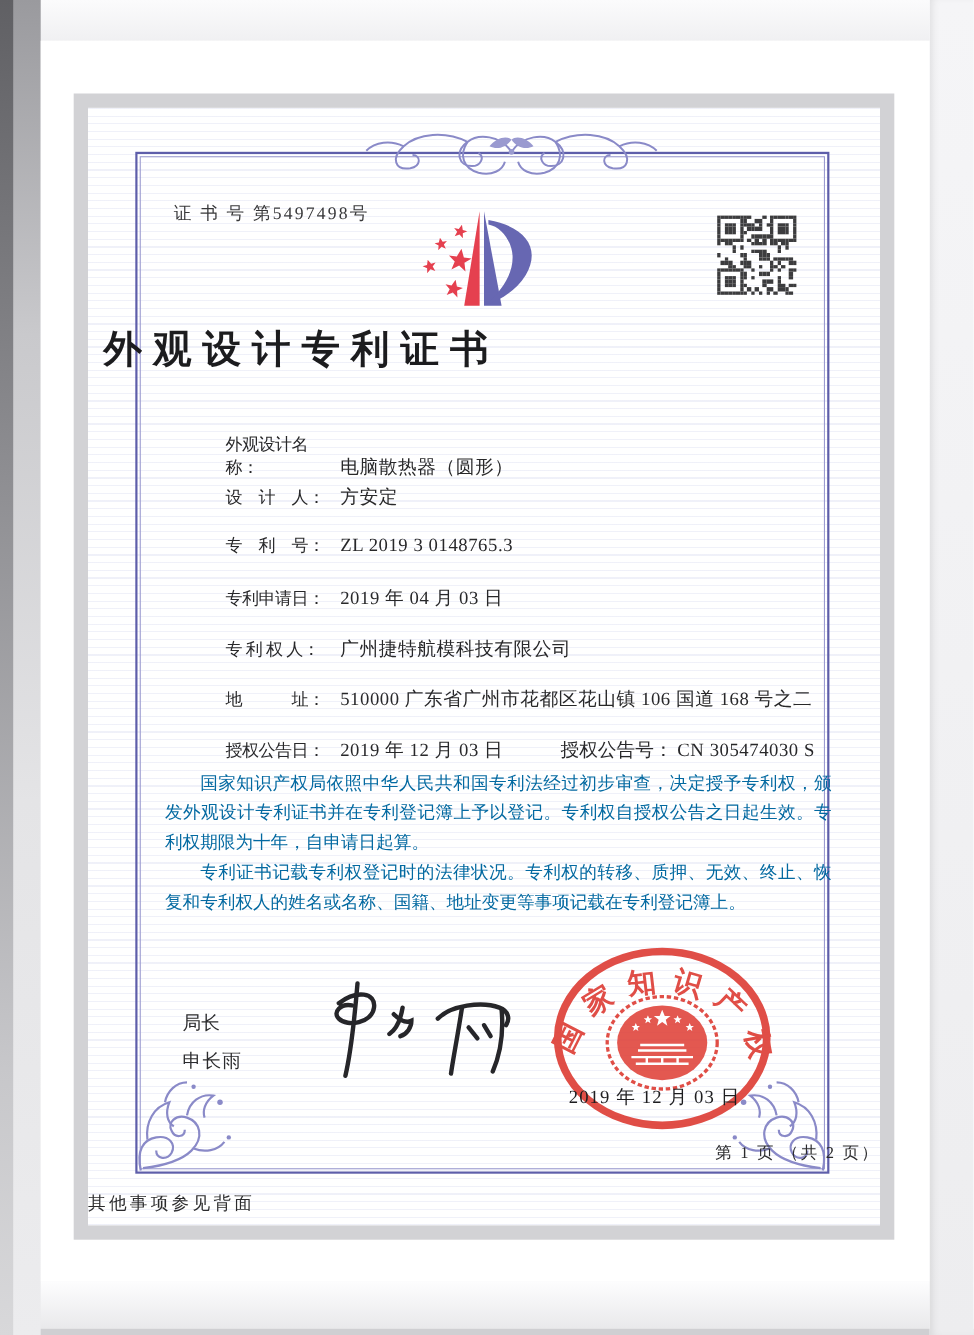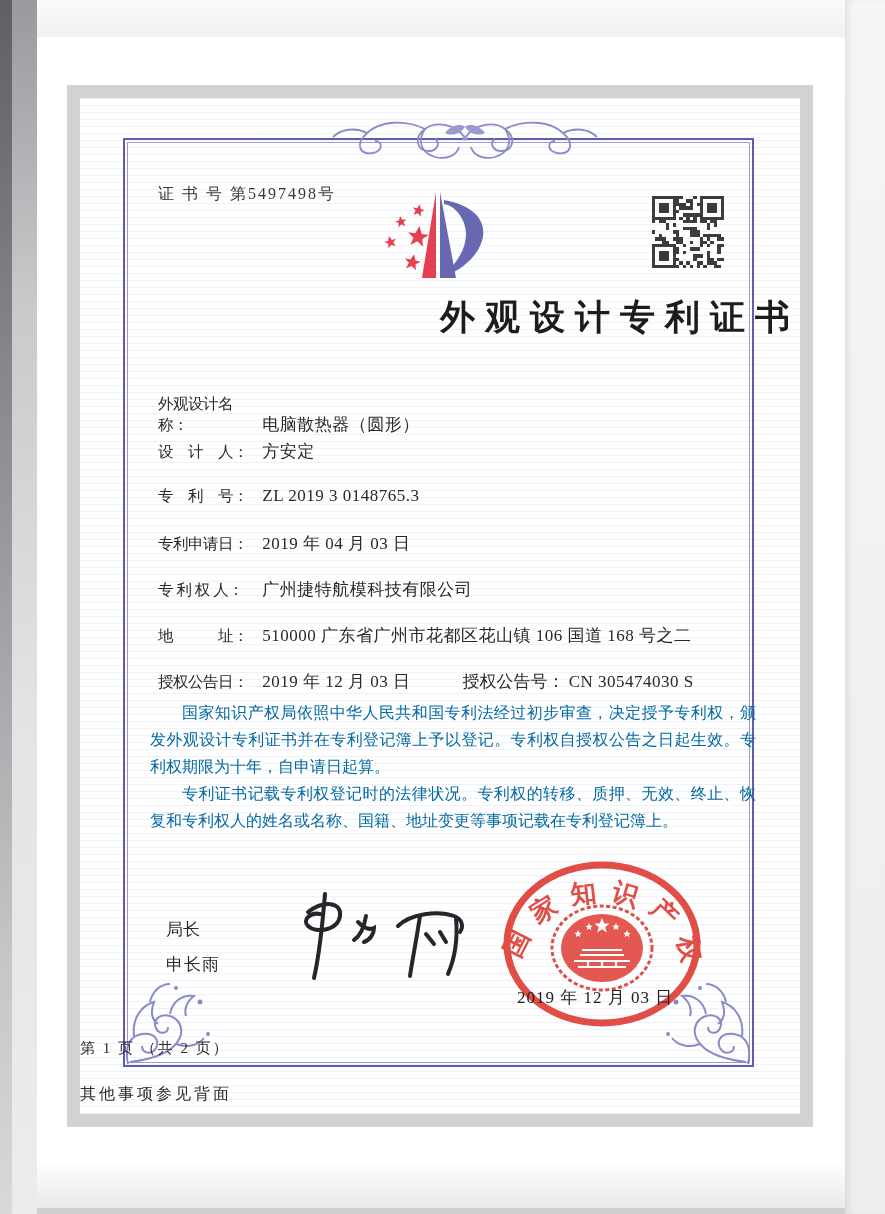--- a/index.html
+++ b/index.html
@@ -35,37 +35,37 @@
   .orn-top{left:245px;top:15px;}
   .fl-bl{left:40px;top:878px;}
   .fl-br{left:584px;top:878px;transform:scaleX(-1);}
   
   .cert-no{position:absolute;left:78px;top:86px;font-size:16px;letter-spacing:2px;color:#38383a;}
   .logo{position:absolute;left:280px;top:80px;}
   .qr{position:absolute;left:572px;top:98px;width:72px;height:72px;
     display:grid;grid-template-columns:repeat(21,1fr);grid-auto-rows:1fr;}
   .qr i{display:block;}
   .qr i.d{background:#3c3c3e;}
-  .title{position:absolute;left:14px;right:0;top:196px;text-align:right;
+  .title{position:absolute;left:14px;right:0;top:196px;text-align:left;
     font-size:35px;font-weight:bold;letter-spacing:10px;color:#1c1c1e;}
   .fields{position:absolute;left:78px;top:296px;right:30px;font-size:17px;color:#28282a;}
   .frow{height:46px;}
-  .flabel{display:inline-block;width:100px;font-size:15.5px;letter-spacing:-.5px;vertical-align:baseline;}
+  .flabel{display:inline-block;width:100px;font-size:15.5px;letter-spacing:-.5px;vertical-align:baseline;margin-left:47px;}
   .fvalue{letter-spacing:.5px;margin-top:39px;}
   .frow-grant{height:auto;display:flex;}
   .frow-grant .g2{margin-left:52px;}
   .paras{position:absolute;left:70px;top:601px;width:606px;font-size:16px;line-height:27px;
     text-align:justify;color:#0369a1;}
   .paras p{margin:0;text-indent:2em;}
   .signer-title{position:absolute;left:86px;top:820px;font-size:17px;}
   .signer-name{position:absolute;left:86px;top:855px;font-size:17px;letter-spacing:1px;}
   .signature{position:absolute;left:190px;top:784px;}
   .seal{position:absolute;left:420px;top:760px;width:205px;height:172px;}
   .seal-date{position:absolute;left:437px;top:888px;font-size:17px;color:#1d1d1f;letter-spacing:1px;}
-  .page-footer{position:absolute;left:0;right:0;top:941px;text-align:left;font-size:15px;letter-spacing:2px;}
+  .page-footer{position:absolute;left:0;right:0;top:941px;text-align:right;font-size:15px;letter-spacing:2px;}
   .back-note{position:absolute;left:0;right:0;top:986px;text-align:left;font-size:16px;letter-spacing:3px;}
 </style>
 </head>
 <body>
 
 <div>
   <div class="f-top"></div>
   <div class="f-bottom"></div>
   <div class="f-left"></div>
   <div class="f-right"></div>

